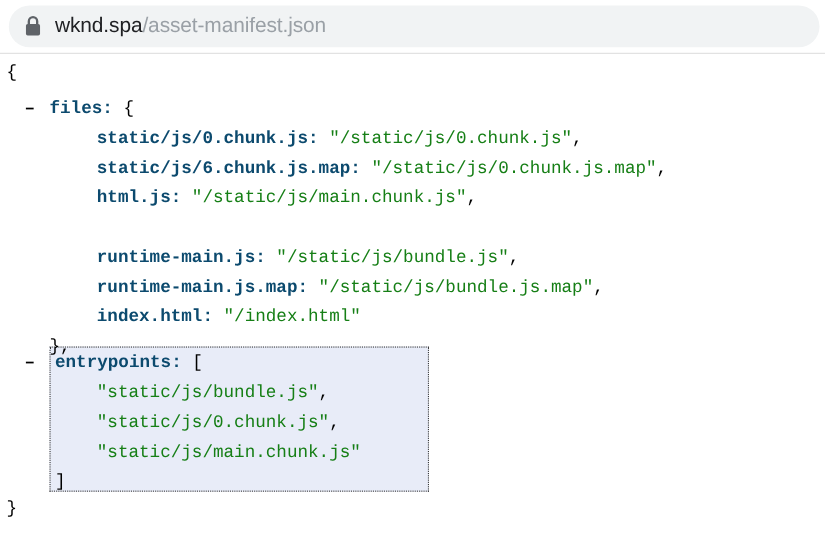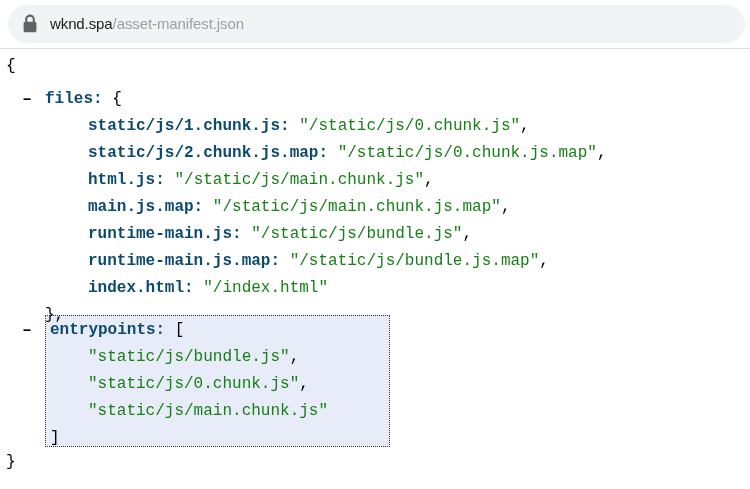--- a/index.html
+++ b/index.html
@@ -29,21 +29,21 @@
   #lock-icon {
     position: absolute;
     left: 22px; top: 14px;
     width: 16px; height: 19px;
   }
   #url-text {
     position: absolute;
     left: 50px; top: 11px;
     height: 26px;
     line-height: 26px;
-    font-size: 15px;
+    font-size: 19px;
     letter-spacing: -0.1px;
     white-space: nowrap;
   }
   .url-domain { color: #202124; }
   .url-path   { color: #9aa0a6; }
 
   
   #json-view {
     position: absolute;
     left: 0; top: 49px;
@@ -114,34 +114,30 @@
 
   <div class="jrow" style="top:37px; left:0;">
     <span class="toggle" style="left:20px;">–</span>
     <span style="position:absolute; left:45px;">
       <span class="jkey">files:</span>
       <span class="punc">{</span>
     </span>
   </div>
 
   <div class="jrow" style="top:64px; left:88px;">
-    <span class="jkey">static/js/1.chunk.js:</span>
+    <span class="jkey">static/js/0.chunk.js:</span>
     <span class="jstr">"/static/js/0.chunk.js"</span><span class="punc">,</span>
   </div>
   <div class="jrow" style="top:91px; left:88px;">
-    <span class="jkey">static/js/2.chunk.js.map:</span>
+    <span class="jkey">static/js/6.chunk.js.map:</span>
     <span class="jstr">"/static/js/0.chunk.js.map"</span><span class="punc">,</span>
   </div>
   <div class="jrow" style="top:118px; left:88px;">
     <span class="jkey">html.js:</span>
     <span class="jstr">"/static/js/main.chunk.js"</span><span class="punc">,</span>
-  </div>
-  <div class="jrow" style="top:145px; left:88px;">
-    <span class="jkey">main.js.map:</span>
-    <span class="jstr">"/static/js/main.chunk.js.map"</span><span class="punc">,</span>
   </div>
   <div class="jrow" style="top:172px; left:88px;">
     <span class="jkey">runtime-main.js:</span>
     <span class="jstr">"/static/js/bundle.js"</span><span class="punc">,</span>
   </div>
   <div class="jrow" style="top:199px; left:88px;">
     <span class="jkey">runtime-main.js.map:</span>
     <span class="jstr">"/static/js/bundle.js.map"</span><span class="punc">,</span>
   </div>
   <div class="jrow" style="top:226px; left:88px;">

